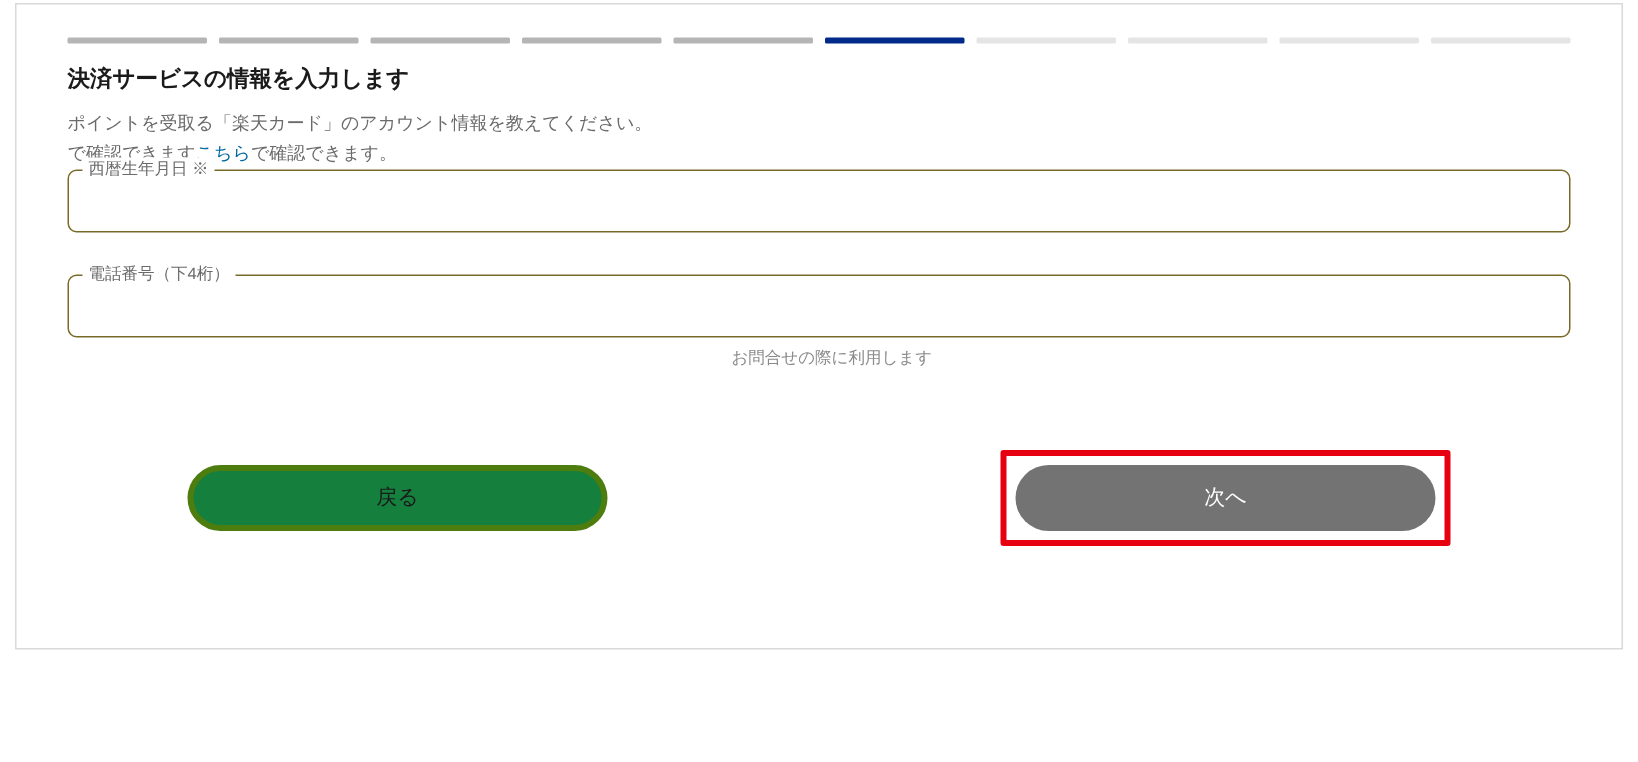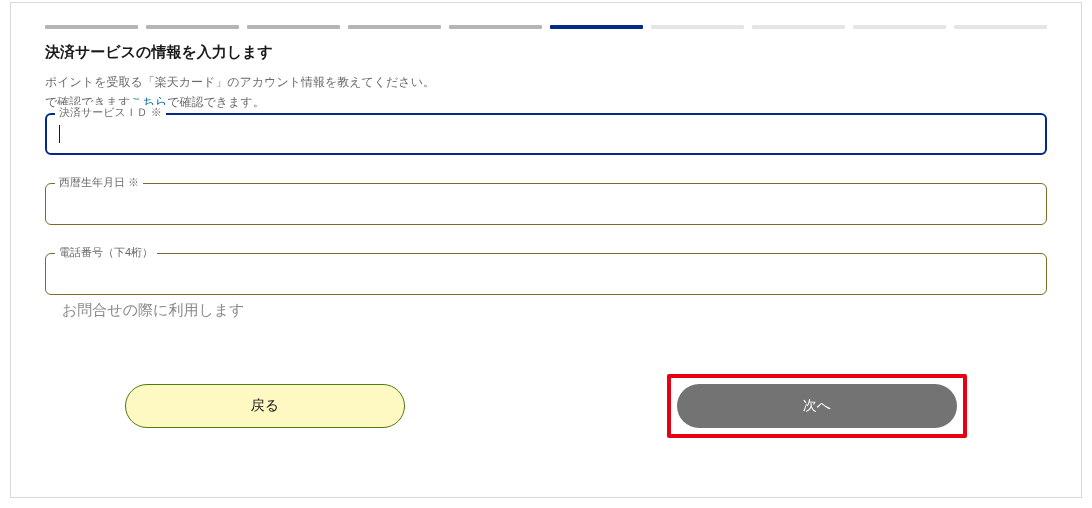--- a/index.html
+++ b/index.html
@@ -5,21 +5,21 @@
     * { box-sizing: border-box; margin: 0; padding: 0; }
     html, body { width: 1092px; height: 508px; }
     body {
       font-family: "Hiragino Sans", "Meiryo", "Yu Gothic", sans-serif;
       background: #fff;
       position: relative;
     }
     .frame {
       position: absolute;
       left: 10px; top: 2px;
-      width: 1072px; height: 496px;
+      width: 1072px; height: 431px;
       border: 1px solid #d9d9d9;
       background: #fff;
       padding: 20px 34px 0 34px;
     }
     .progress {
       display: flex;
       gap: 8px;
       margin-bottom: 14px;
       margin-top: 2px;
     }
@@ -59,47 +59,48 @@
     }
     .field-wrap .label {
       position: absolute;
       top: -8px; left: 10px;
       background: #fff;
       padding: 0 4px;
       font-size: 11px;
       color: #6a6a6a;
     }
     .helper {
-      font-size: 15px;
+      font-size: 11px;
       color: #8a8a8a;
       margin-top: 6px;
       margin-left: 17px;
+      text-align: center;
     }
     .actions {
       display: flex;
       justify-content: space-between;
       align-items: center;
       margin-top: 54px;
       padding: 0 80px;
     }
     .btn {
       width: 280px;
       height: 44px;
       border-radius: 22px;
       font-size: 14px;
       display: flex;
       align-items: center;
       justify-content: center;
       cursor: pointer;
       user-select: none;
     }
     .btn-back {
-      background: #fef9c3;
+      background: #15803d;
       color: #1a1a1a;
-      border: 1px solid #4d7c0f;
+      border: 4px solid #4d7c0f;
     }
     .btn-next-highlight {
       border: 4px solid #e60012;
       padding: 6px;
       border-radius: 2px;
     }
     .btn-next {
       background: #737373;
       color: #fff;
       border: none;
@@ -129,25 +130,20 @@
     <div class="step future"></div>
   </div>
 
   <div class="title">決済サービスの情報を入力します</div>
 
   <div class="desc">
     <span>ポイントを受取る「楽天カード」のアカウント情報を教えてください。</span><br>
     <span>で確認できます</span><a href="#">こちら</a><span>で確認できます。</span>
   </div>
 
-  <div class="field-wrap focused">
-    <span class="label">決済サービスＩＤ ※</span>
-    <input class="field" type="text" value="" style="">
-    <span class="cursor"></span>
-  </div>
 
   <div class="field-wrap">
     <span class="label">西暦生年月日 ※</span>
     <input class="field" type="text" value="" style="">
   </div>
 
   <div class="field-wrap" style="margin-bottom:6px">
     <span class="label">電話番号（下4桁）</span>
     <input class="field" type="text" value="" style="">
   </div>

